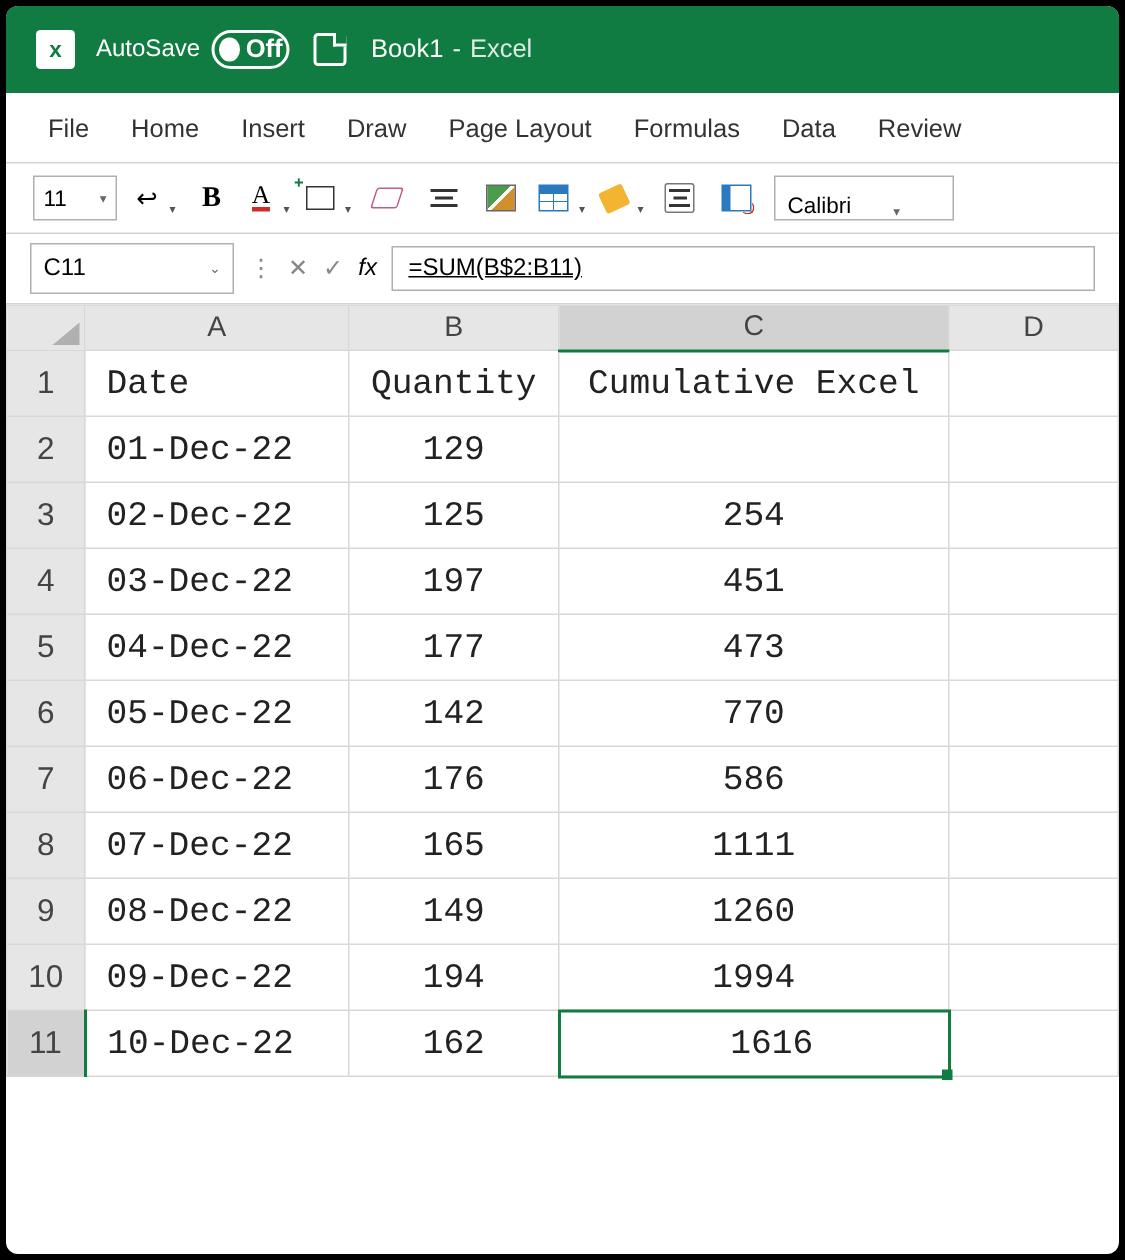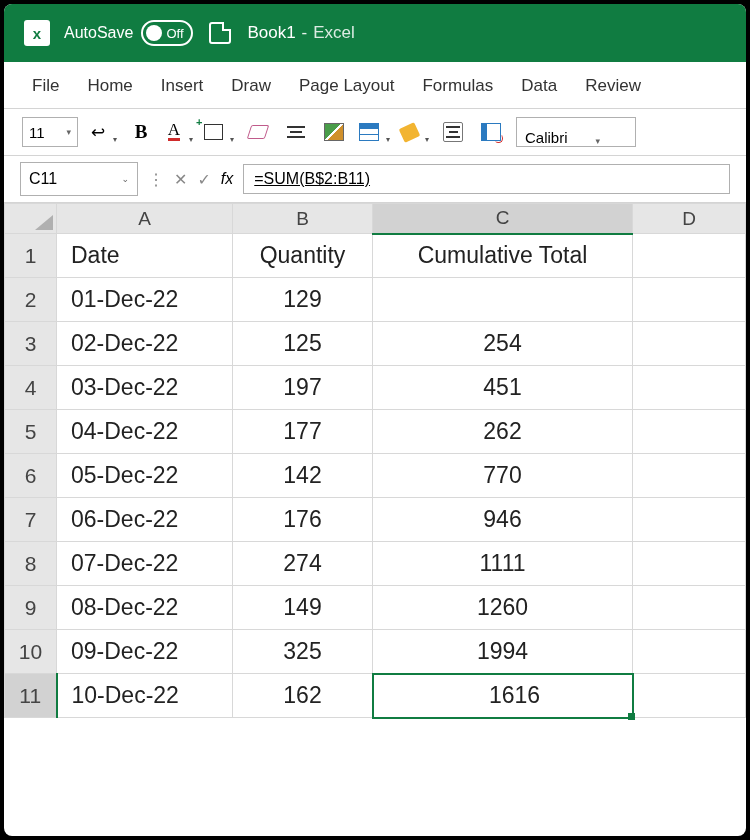--- a/index.html
+++ b/index.html
@@ -55,21 +55,22 @@
   align-items: center;
   padding: 0 3px;
   gap: 4px;
 }
 .toggle-knob {
   width: 16px; height: 16px;
   background: #fff;
   border-radius: 50%;
 }
 .toggle-text {
-  font-size: 13px;
+  font-size: 17px;
+  font-weight: bold;
 }
 .save-icon {
   width: 22px; height: 22px;
   border: 2px solid #fff;
   border-radius: 3px;
   position: relative;
 }
 .save-icon::before {
   content: "";
   position: absolute;
@@ -236,21 +237,21 @@
 }
 .namebar {
   display: flex;
   align-items: center;
   padding: 6px 16px;
   gap: 10px;
   border-bottom: 1px solid #d4d4d4;
   font-size: 16px;
 }
 .name-box {
-  width: 118px;
+  width: 136px;
   height: 30px;
   border: 1px solid #b0b0b0;
   display: flex;
   align-items: center;
   justify-content: space-between;
   padding: 16px 8px;
 }
 .grey-ic { color: #888; font-size: 16px; }
 .fx { font-style: italic; font-size: 16px; }
 .formula-box {
@@ -309,20 +310,21 @@
 th.colh.col-b { width: 140px; }
 th.colh.col-c { width: 260px; }
 th.colh.col-d { }
 th.colh.sel-col { background: #d2d2d2; border-bottom: 2px solid #107c41; }
 th.rowh.sel-row { background: #d2d2d2; border-right: 2px solid #107c41; }
 td {
   height: 44px;
   font-size: 23px;
   padding: 0 10px;
   color: #222;
+  font-family: Liberation Mono, monospace;
 }
 tr.header-row td { font-size: 23px; }
 td.ca { text-align: left; padding-left: 14px; }
 td.cb { text-align: center; }
 td.cc { text-align: center; }
 td.selected {
   outline: 2px solid #107c41;
   outline-offset: -1px;
   position: relative;
   padding-left: 34px;
@@ -445,21 +447,21 @@
         <th class="colh col-b">B</th>
         <th class="colh col-c sel-col">C</th>
         <th class="colh col-d">D</th>
       </tr>
       </tbody>
         <tbody id="grid-body">
           <tr class="header-row">
             <th class="rowh">1</th>
             <td class="ca">Date</td>
             <td class="cb">Quantity</td>
-            <td class="cc">Cumulative Total</td>
+            <td class="cc">Cumulative Excel</td>
             <td class="cd"></td>
           </tr>
           <tr>
             <th class="rowh">2</th>
             <td class="ca">01-Dec-22</td>
             <td class="cb">129</td>
             <td class="cc"></td>
             <td class="cd"></td>
           </tr>
           <tr>
@@ -473,55 +475,55 @@
             <th class="rowh">4</th>
             <td class="ca">03-Dec-22</td>
             <td class="cb">197</td>
             <td class="cc">451</td>
             <td class="cd"></td>
           </tr>
           <tr>
             <th class="rowh">5</th>
             <td class="ca">04-Dec-22</td>
             <td class="cb">177</td>
-            <td class="cc">262</td>
+            <td class="cc">473</td>
             <td class="cd"></td>
           </tr>
           <tr>
             <th class="rowh">6</th>
             <td class="ca">05-Dec-22</td>
             <td class="cb">142</td>
             <td class="cc">770</td>
             <td class="cd"></td>
           </tr>
           <tr>
             <th class="rowh">7</th>
             <td class="ca">06-Dec-22</td>
             <td class="cb">176</td>
-            <td class="cc">946</td>
+            <td class="cc">586</td>
             <td class="cd"></td>
           </tr>
           <tr>
             <th class="rowh">8</th>
             <td class="ca">07-Dec-22</td>
-            <td class="cb">274</td>
+            <td class="cb">165</td>
             <td class="cc">1111</td>
             <td class="cd"></td>
           </tr>
           <tr>
             <th class="rowh">9</th>
             <td class="ca">08-Dec-22</td>
             <td class="cb">149</td>
             <td class="cc">1260</td>
             <td class="cd"></td>
           </tr>
           <tr>
             <th class="rowh">10</th>
             <td class="ca">09-Dec-22</td>
-            <td class="cb">325</td>
+            <td class="cb">194</td>
             <td class="cc">1994</td>
             <td class="cd"></td>
           </tr>
           <tr>
             <th class="rowh sel-row">11</th>
             <td class="ca">10-Dec-22</td>
             <td class="cb">162</td>
             <td class="cc selected">1616</td>
             <td class="cd"></td>
           </tr>

